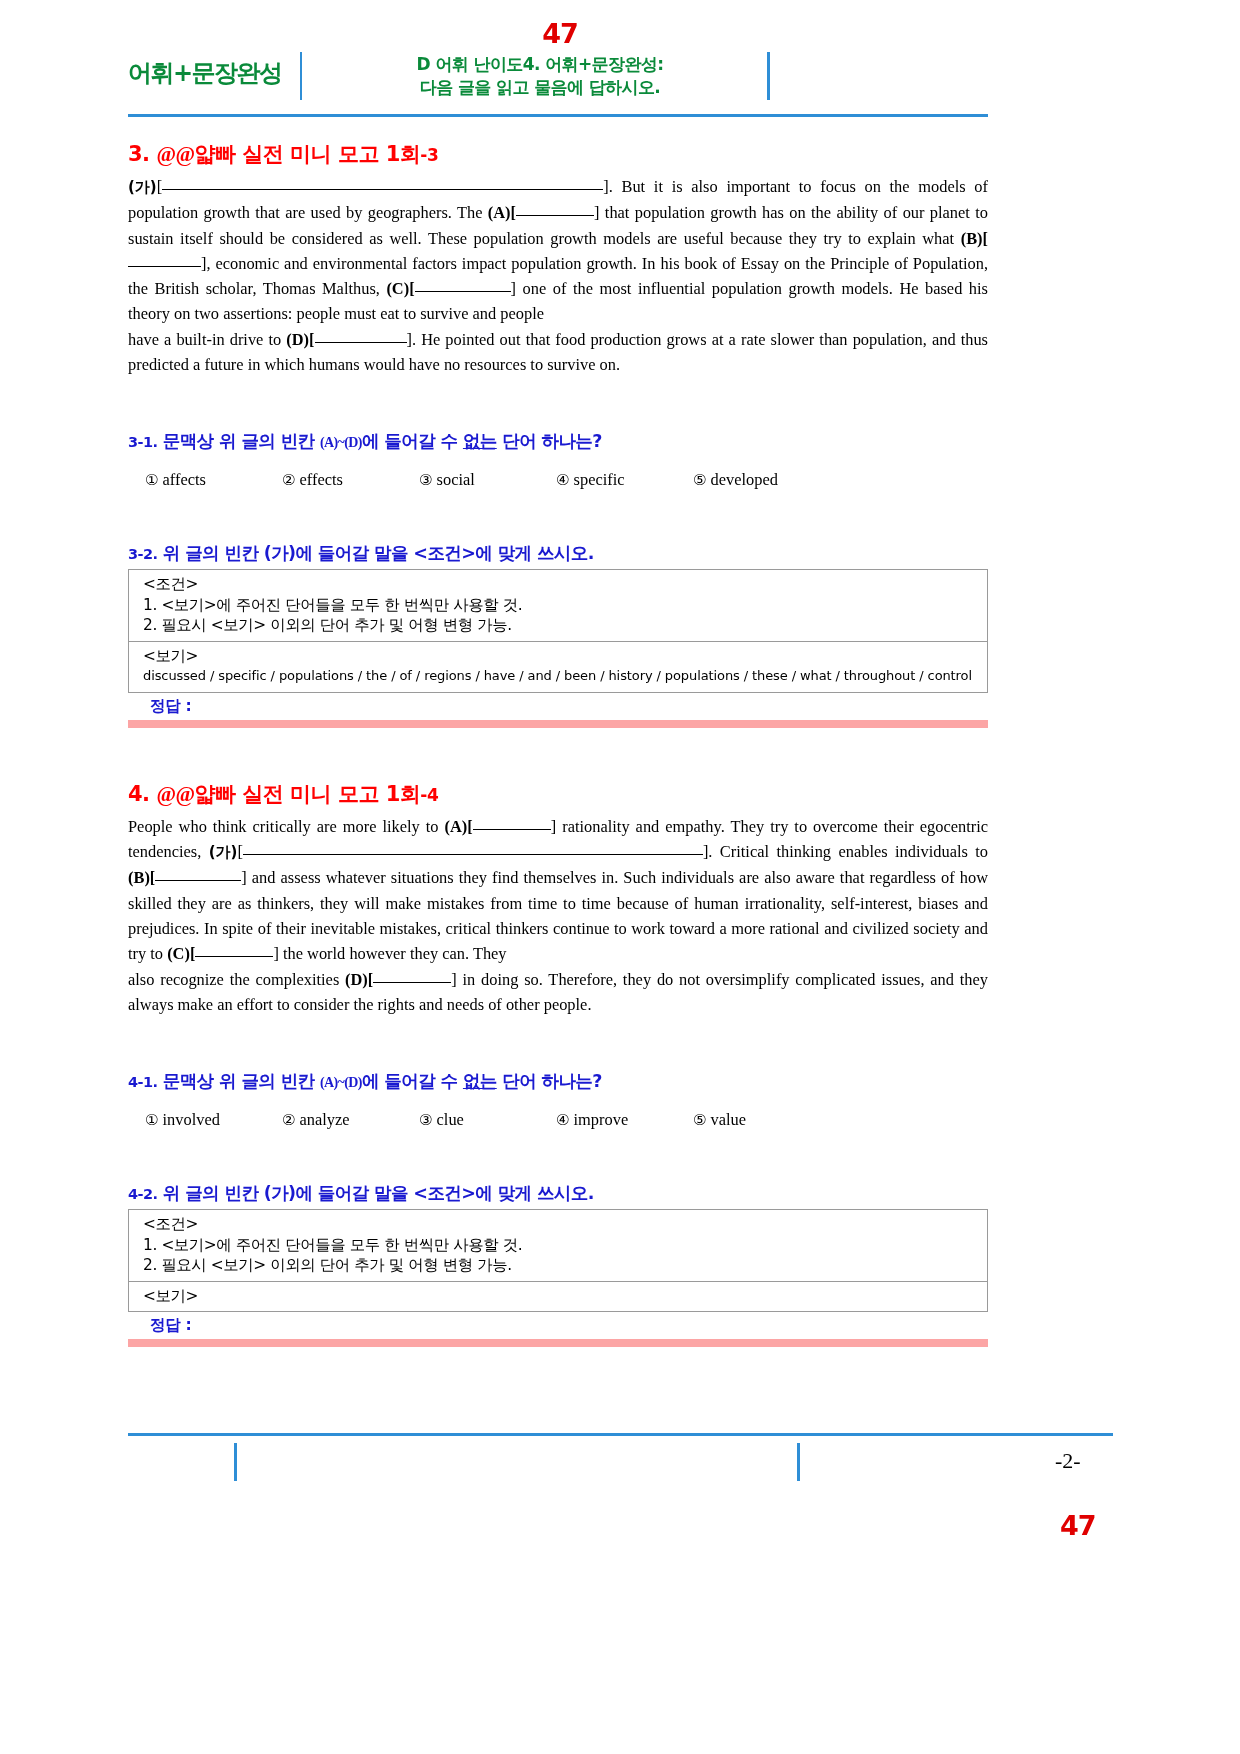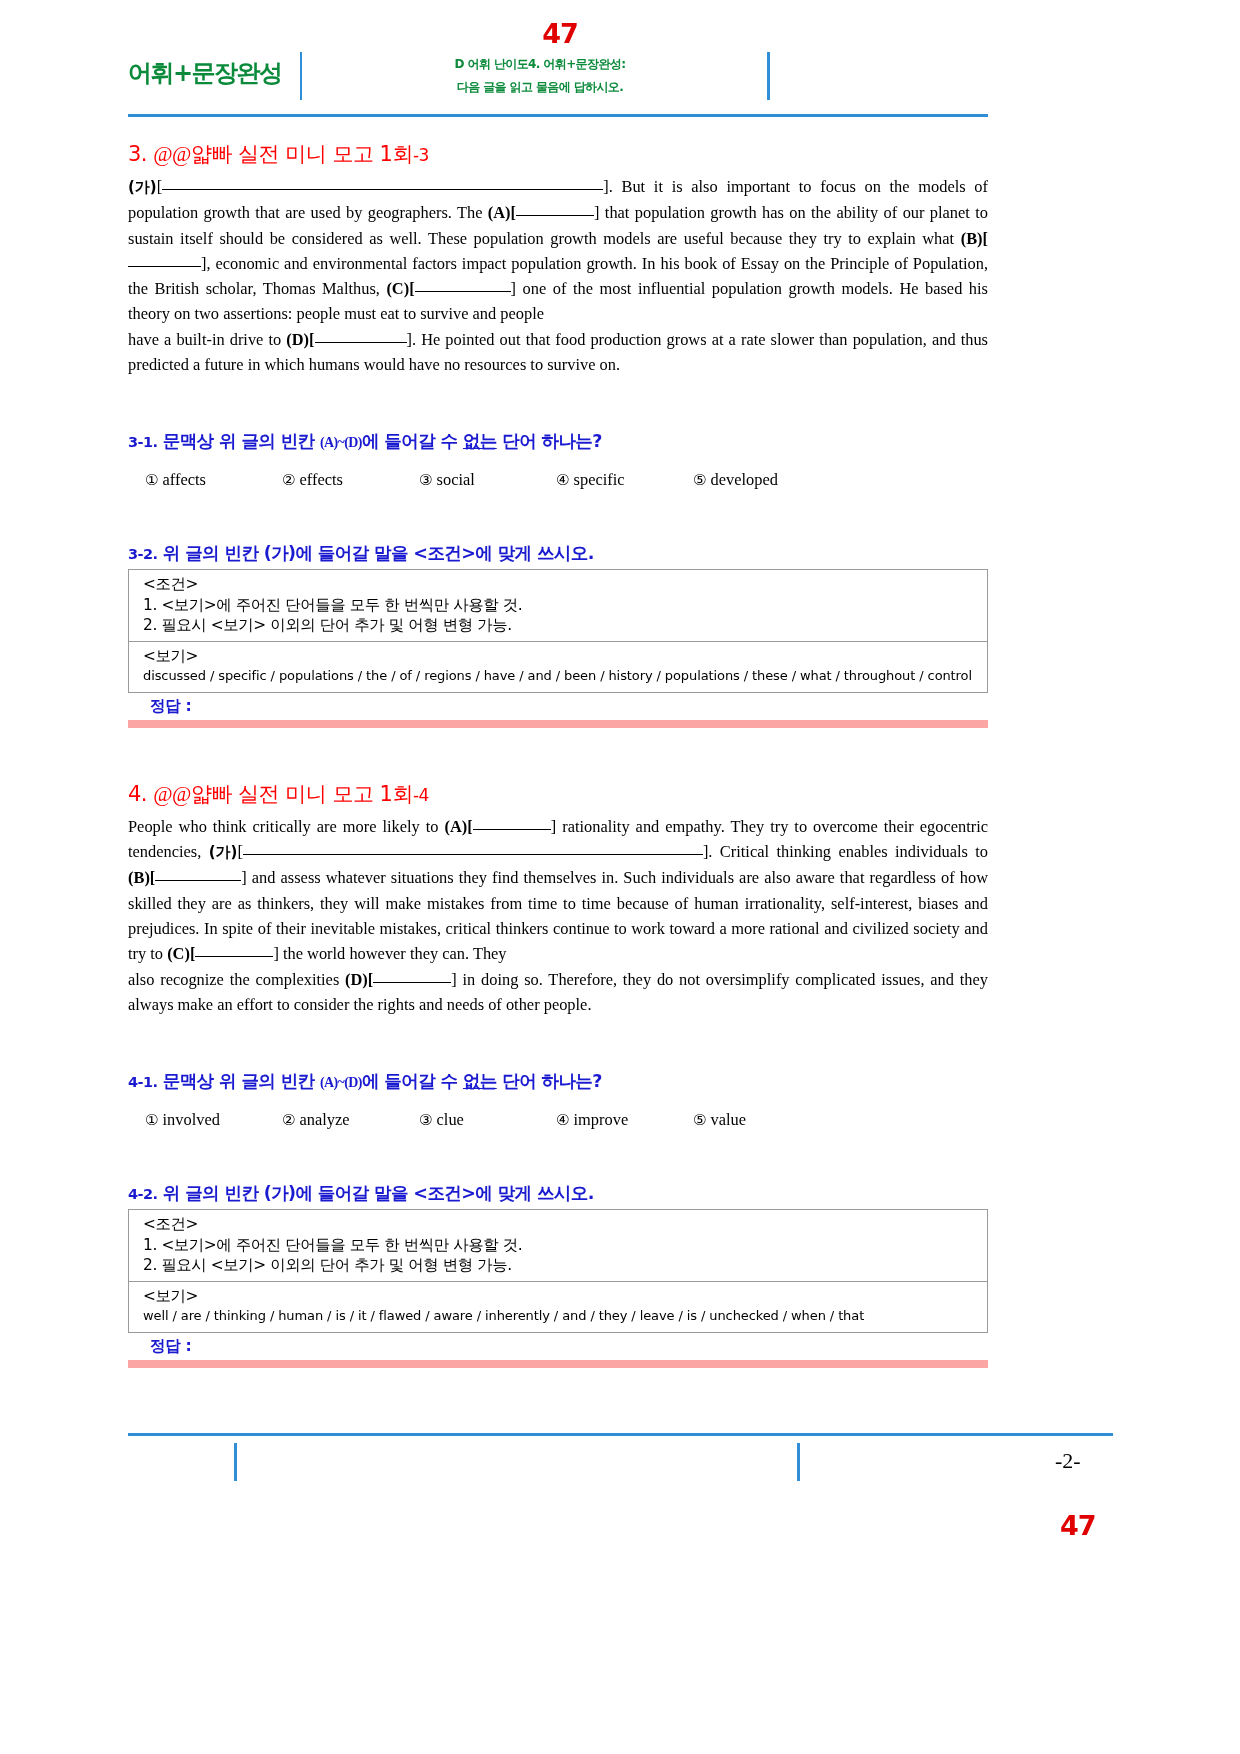--- a/index.html
+++ b/index.html
@@ -72,21 +72,21 @@
   }
   .hdr-center {
     position: absolute;
     left: 330px;
     top: -2px;
     width: 420px;
     text-align: center;
     color: #0a8a3a;
     font-family: "DejaVu Sans", sans-serif;
     font-weight: bold;
-    font-size: 12px;
+    font-size: 17px;
     line-height: 23px;
     letter-spacing: -0.6px;
   }
   .hdr-rule {
     position: absolute;
     top: 114px;
     left: 128px;
     width: 860px;
     height: 3px;
     background: #2f8ed6;
@@ -96,21 +96,21 @@
   .content {
     position: absolute;
     left: 128px;
     top: 140px;
     width: 860px;
   }
 
   .q-title {
     color: #ff0000;
     font-family: "DejaVu Sans", sans-serif;
-    font-weight: normal;
+    font-weight: bold;
     font-size: 21px;
     letter-spacing: -0.5px;
     margin: 0 0 6px 0;
     white-space: nowrap;
   }
   .q-title .at { font-family: "Liberation Serif", serif; }
   .q-title .small { font-size: 17px; }
 
   .passage {
     font-family: "Liberation Serif", "DejaVu Serif", serif;
@@ -329,21 +329,20 @@
     <div class="subq"><span class="num">4-2.</span><span> 위 글의 빈칸 (가)에 들어갈 말을 &lt;조건&gt;에 맞게 쓰시오.</span></div>
 
     <div class="cond-box">
       <div class="cond-top">
         <div class="cond-line">&lt;조건&gt;</div>
         <div class="cond-line">1. &lt;보기&gt;에 주어진 단어들을 모두 한 번씩만 사용할 것.</div>
         <div class="cond-line">2. 필요시 &lt;보기&gt; 이외의 단어 추가 및 어형 변형 가능.</div>
       </div>
       <div class="cond-bogi">
         <div class="cond-line">&lt;보기&gt;</div>
-        <div class="bogi-words">well / are / thinking / human / is / it / flawed / aware / inherently / and / they / leave / is / unchecked / when / that</div>
       </div>
     </div>
     <div class="answer-row">정답 :</div>
 
   </div>
 
   <div class="ftr-rule"></div>
   <div class="ftr-tick-1"></div>
   <div class="ftr-tick-2"></div>
   <div class="ftr-pageno">-2-</div>

